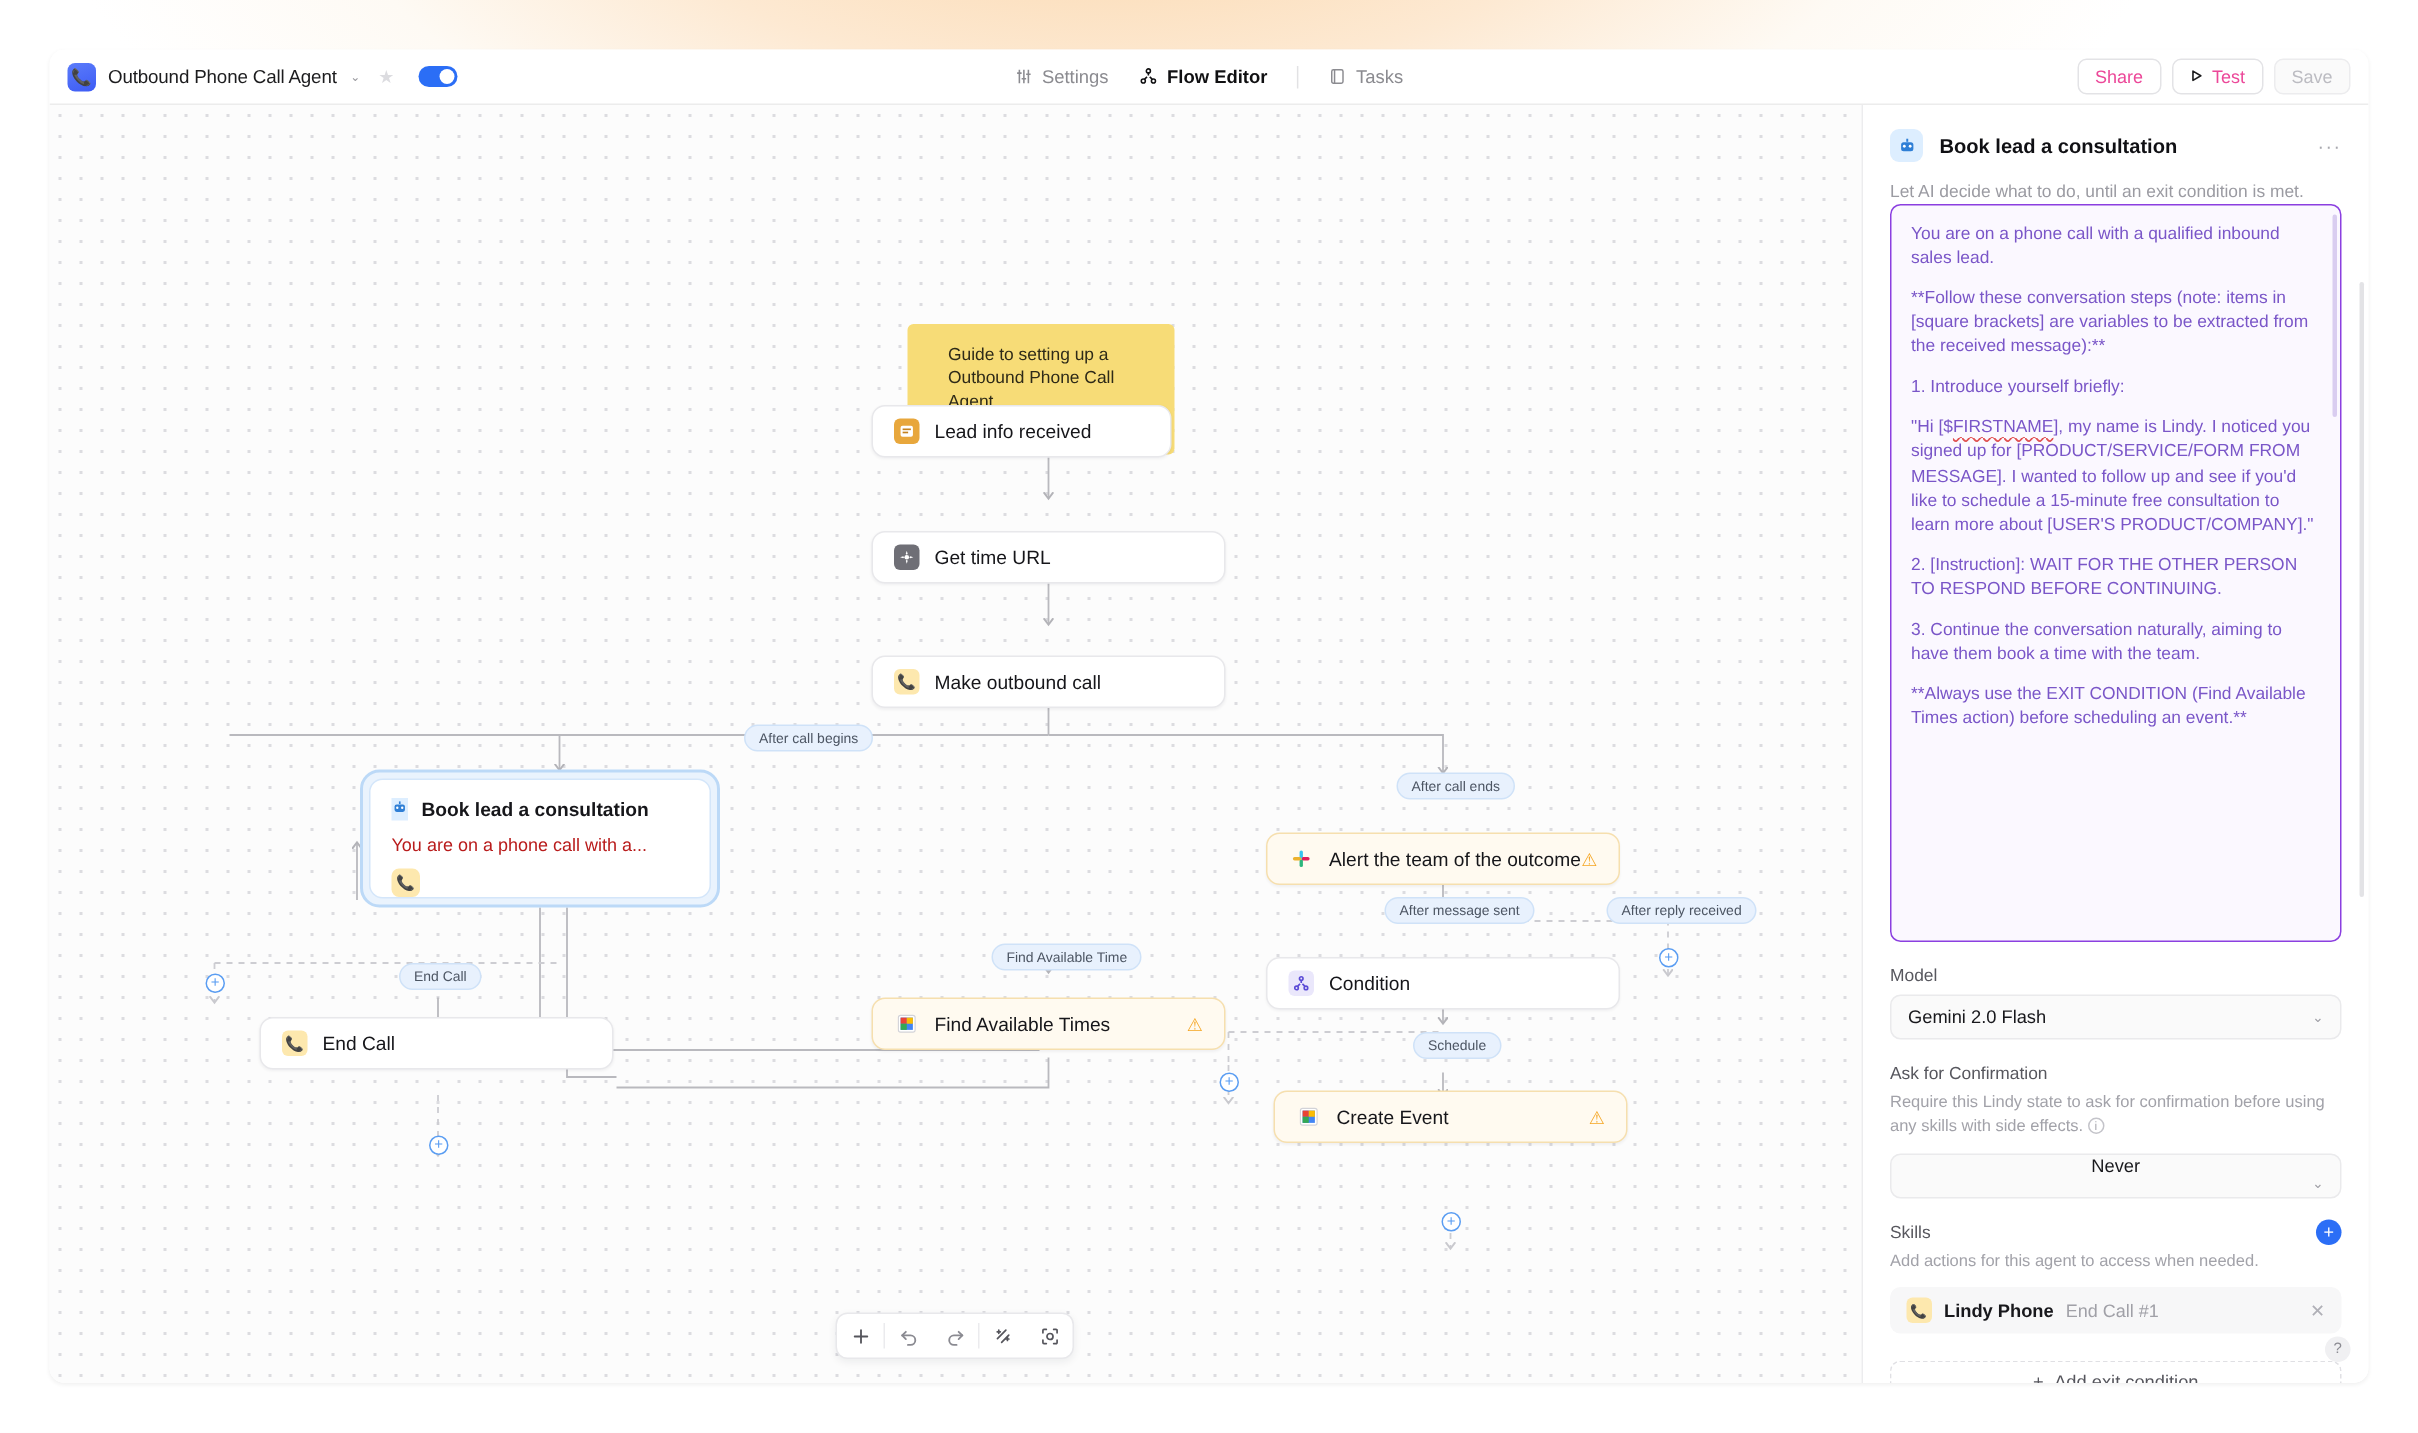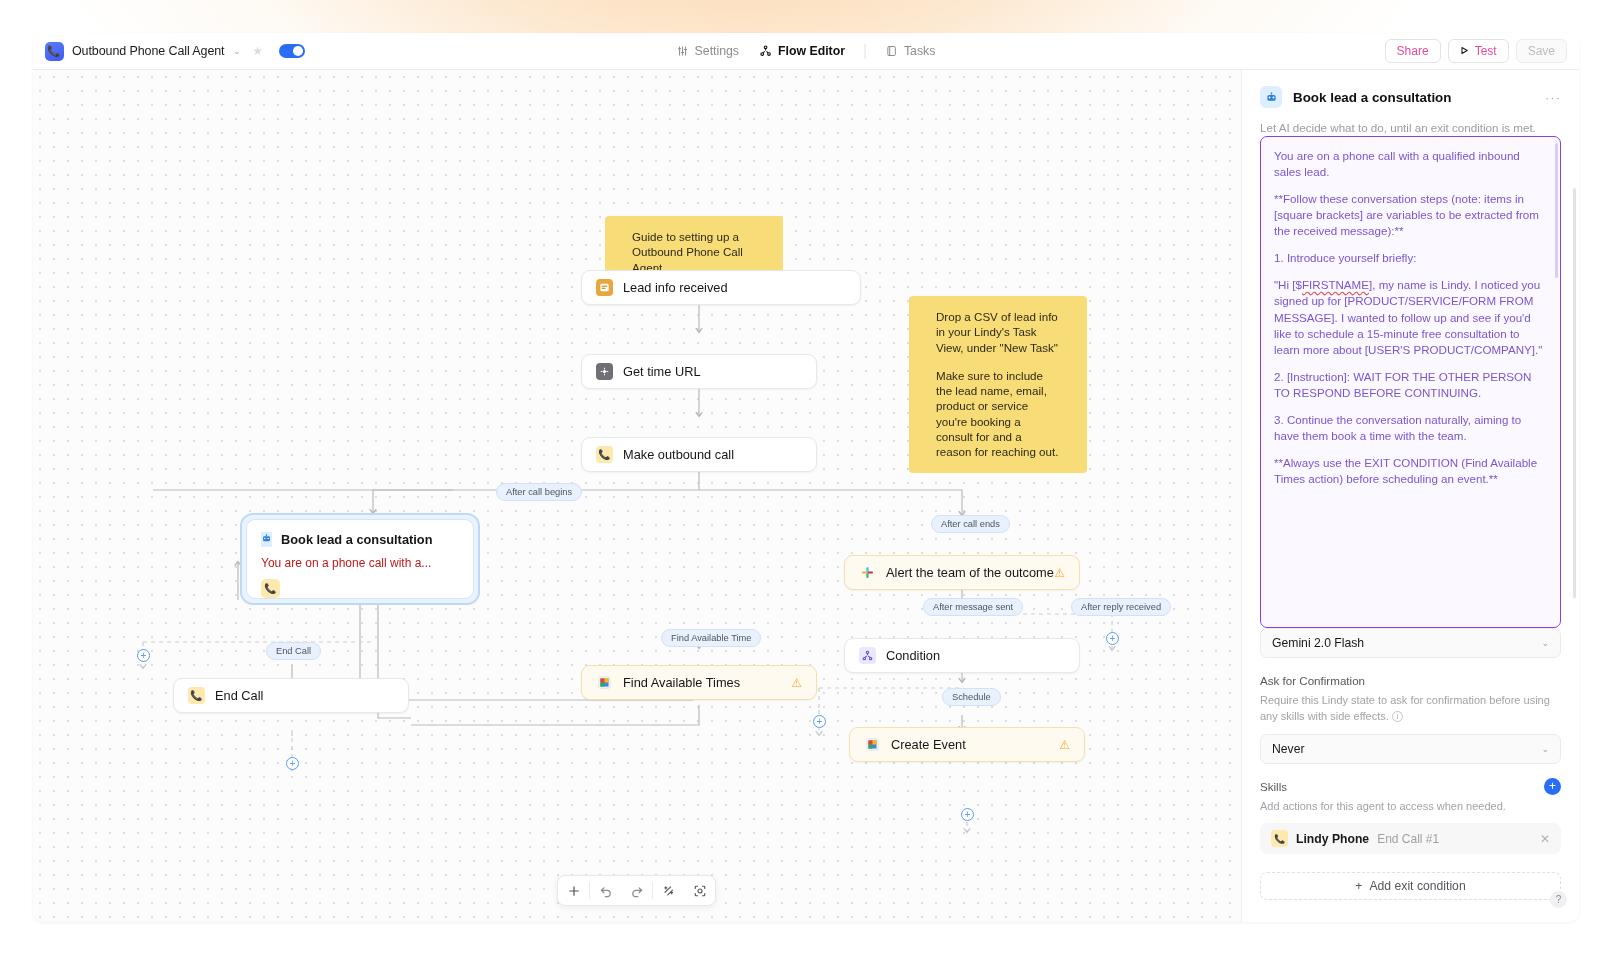--- a/index.html
+++ b/index.html
@@ -359,27 +359,22 @@
         <path d="M934,744 L934,762" marker-end="url(#ahd)"></path>
       </g>
     </svg>
 
     <div class="sticky" style="left:572px; top:110px; width:178px;">
       <span>Guide to setting up a</span><br>
       <span>Outbound Phone Call Agent</span><br>
       <span>here </span><a href="#">here</a>
     </div>
 
-    <div class="sticky" style="left:876px; top:190px; width:178px;">
-      <div>Drop a CSV of lead info in your Lindy's Task View, under "New Task"</div>
-      <div style="height:13px"></div>
-      <div>Make sure to include the lead name, email, product or service you're booking a consult for and a reason for reaching out.</div>
-    </div>
-
-    <div class="node" style="left:548px; top:200px; width:280px; height:35px;">
+
+    <div class="node" style="left:548px; top:200px; width:200px; height:35px;">
       <span class="nicon" style="background:#e8a73c;">
         <svg width="11" height="11" viewBox="0 0 12 12">
             <rect x="1.5" y="2" width="9" height="8" rx="1.4" fill="#fff"></rect>
             <rect x="3" y="4" width="6" height="1.2" fill="#c4821f"></rect>
             <rect x="3" y="6.3" width="4" height="1.2" fill="#c4821f"></rect>
           </svg>
       </span>
       <span>Lead info received</span>
     </div>
 
@@ -549,30 +544,31 @@
       <div class="pb-scroll"></div>
       <p>You are on a phone call with a qualified inbound sales lead.</p>
       <p>**Follow these conversation steps (note: items in [square brackets] are variables to be extracted from the received message):**</p>
       <p>1. Introduce yourself briefly:</p>
       <p><span>"Hi [$</span><span class="spell">FIRSTNAME</span><span>], my name is Lindy. I noticed you signed up for [PRODUCT/SERVICE/FORM FROM MESSAGE]. I wanted to follow up and see if you'd like to schedule a 15-minute free consultation to learn more about [USER'S PRODUCT/COMPANY]."</span></p>
       <p>2. [Instruction]: WAIT FOR THE OTHER PERSON TO RESPOND BEFORE CONTINUING.</p>
       <p>3. Continue the conversation naturally, aiming to have them book a time with the team.</p>
       <p>**Always use the EXIT CONDITION (Find Available Times action) before scheduling an event.**</p>
     </div>
 
+    <div class="p-label">Model</div>
     <div class="select">
       <span>Gemini 2.0 Flash</span>
       <span class="sv-caret">⌄</span>
     </div>
 
     <div class="p-label">Ask for Confirmation</div>
     <div class="p-sublabel">
       <span>Require this Lindy state to ask for confirmation before using any skills with side effects.</span><span class="info-i">i</span>
     </div>
-    <div class="select" style="margin-top:9px;">
+    <div class="select" style="margin-top:9px;flex-direction:column;">
       <span>Never</span>
       <span class="sv-caret">⌄</span>
     </div>
 
     <div class="p-label" style="position:relative;">
       <span>Skills</span>
       <div class="addbtn" style="top:14px;">+</div>
     </div>
     <div class="p-sublabel">Add actions for this agent to access when needed.</div>
 

